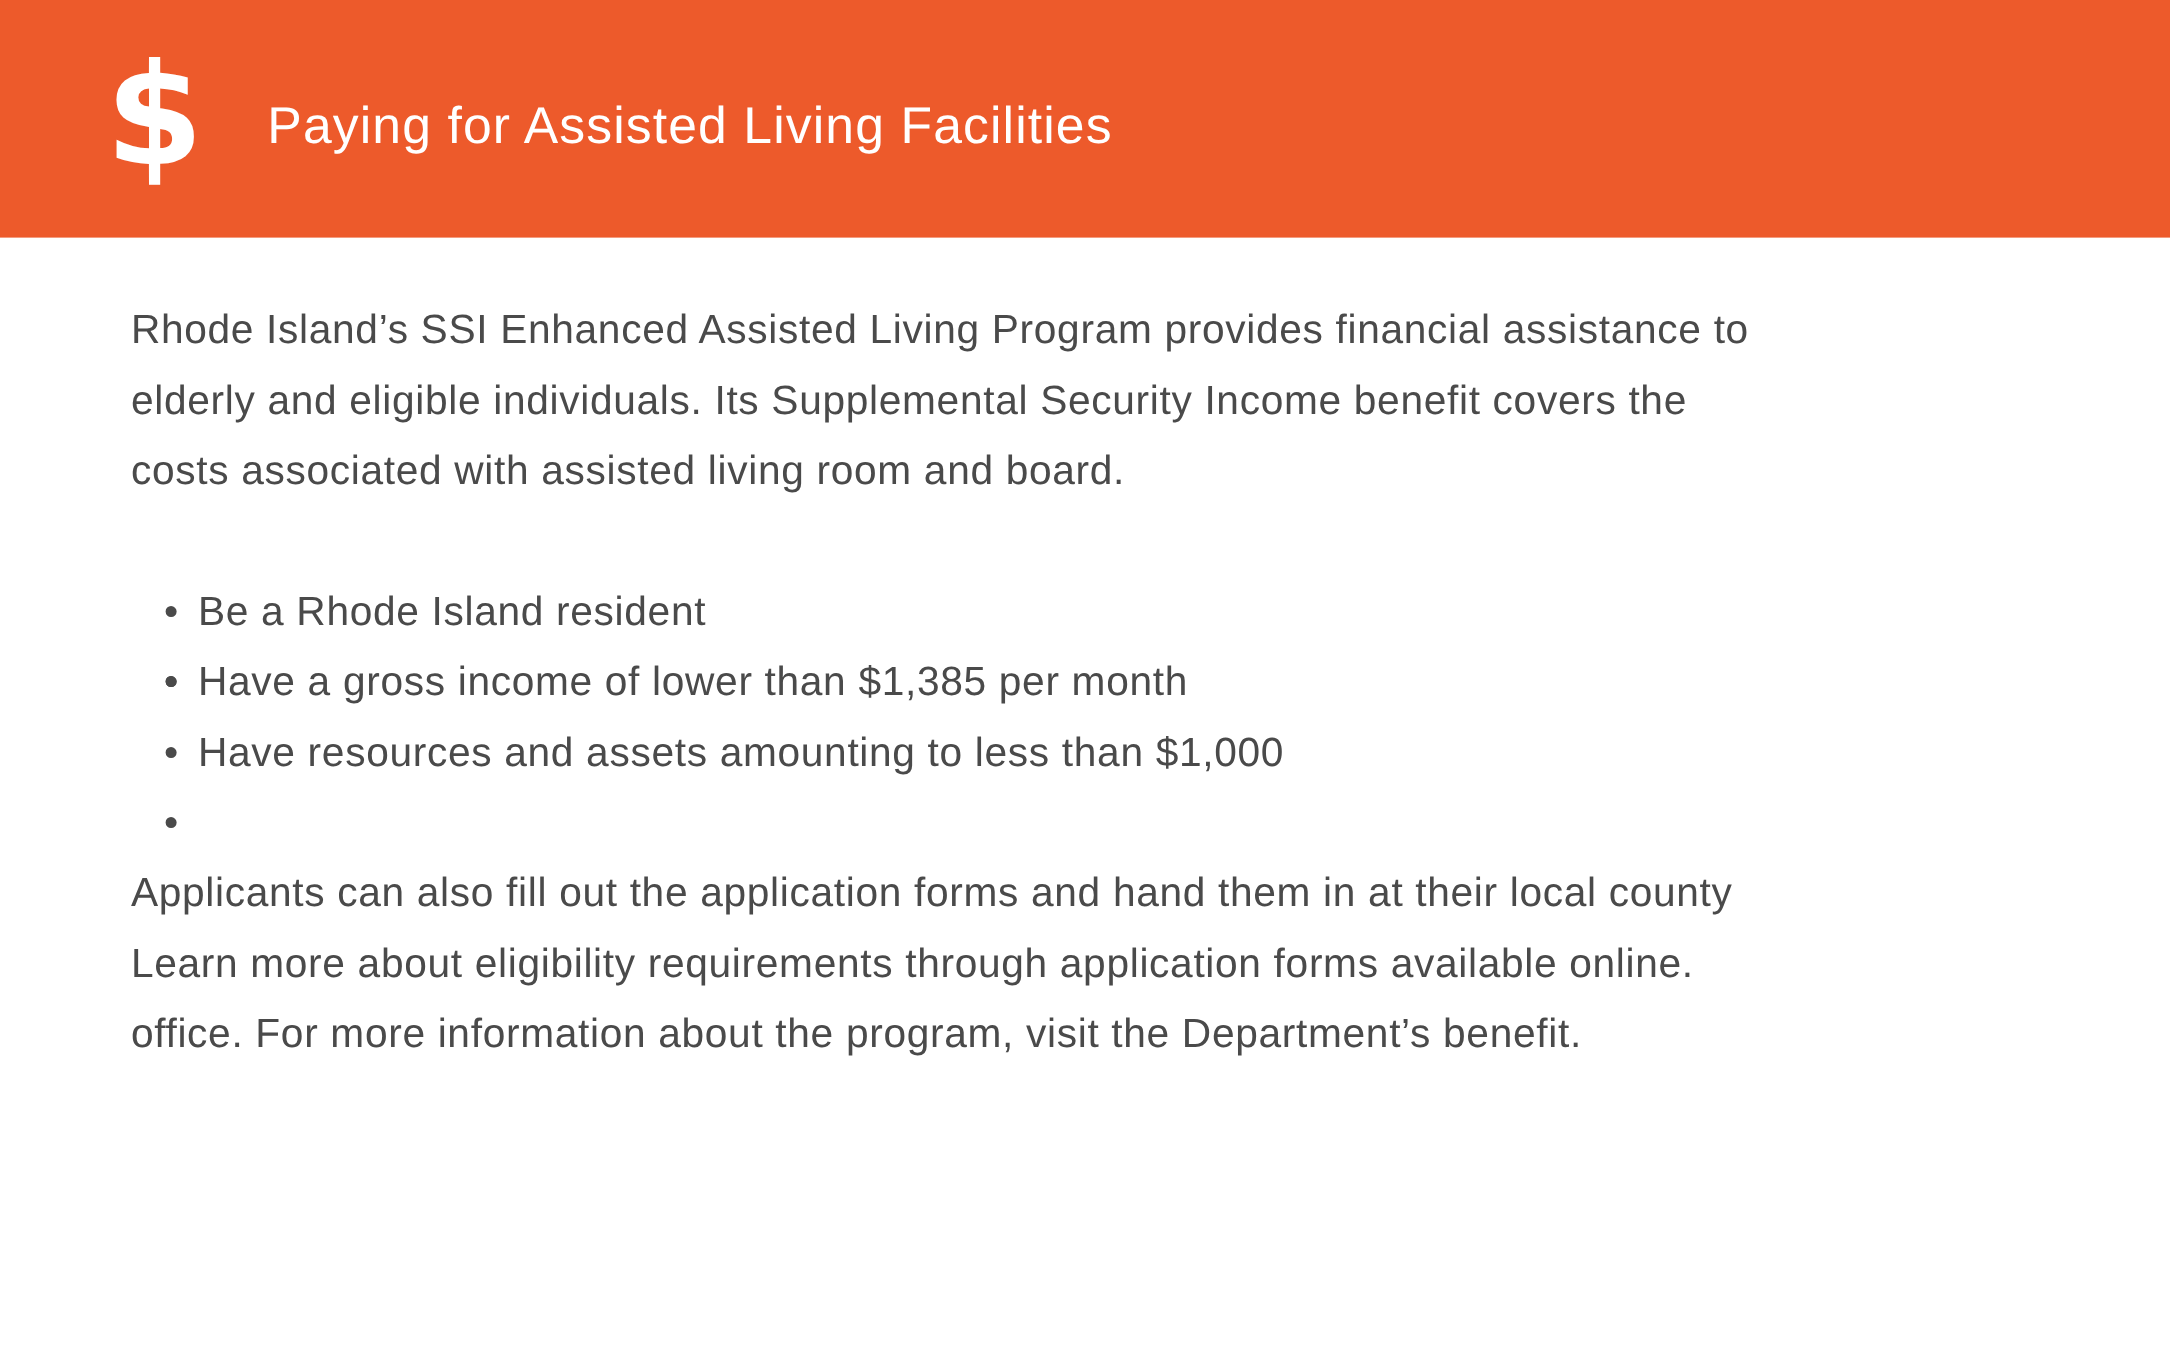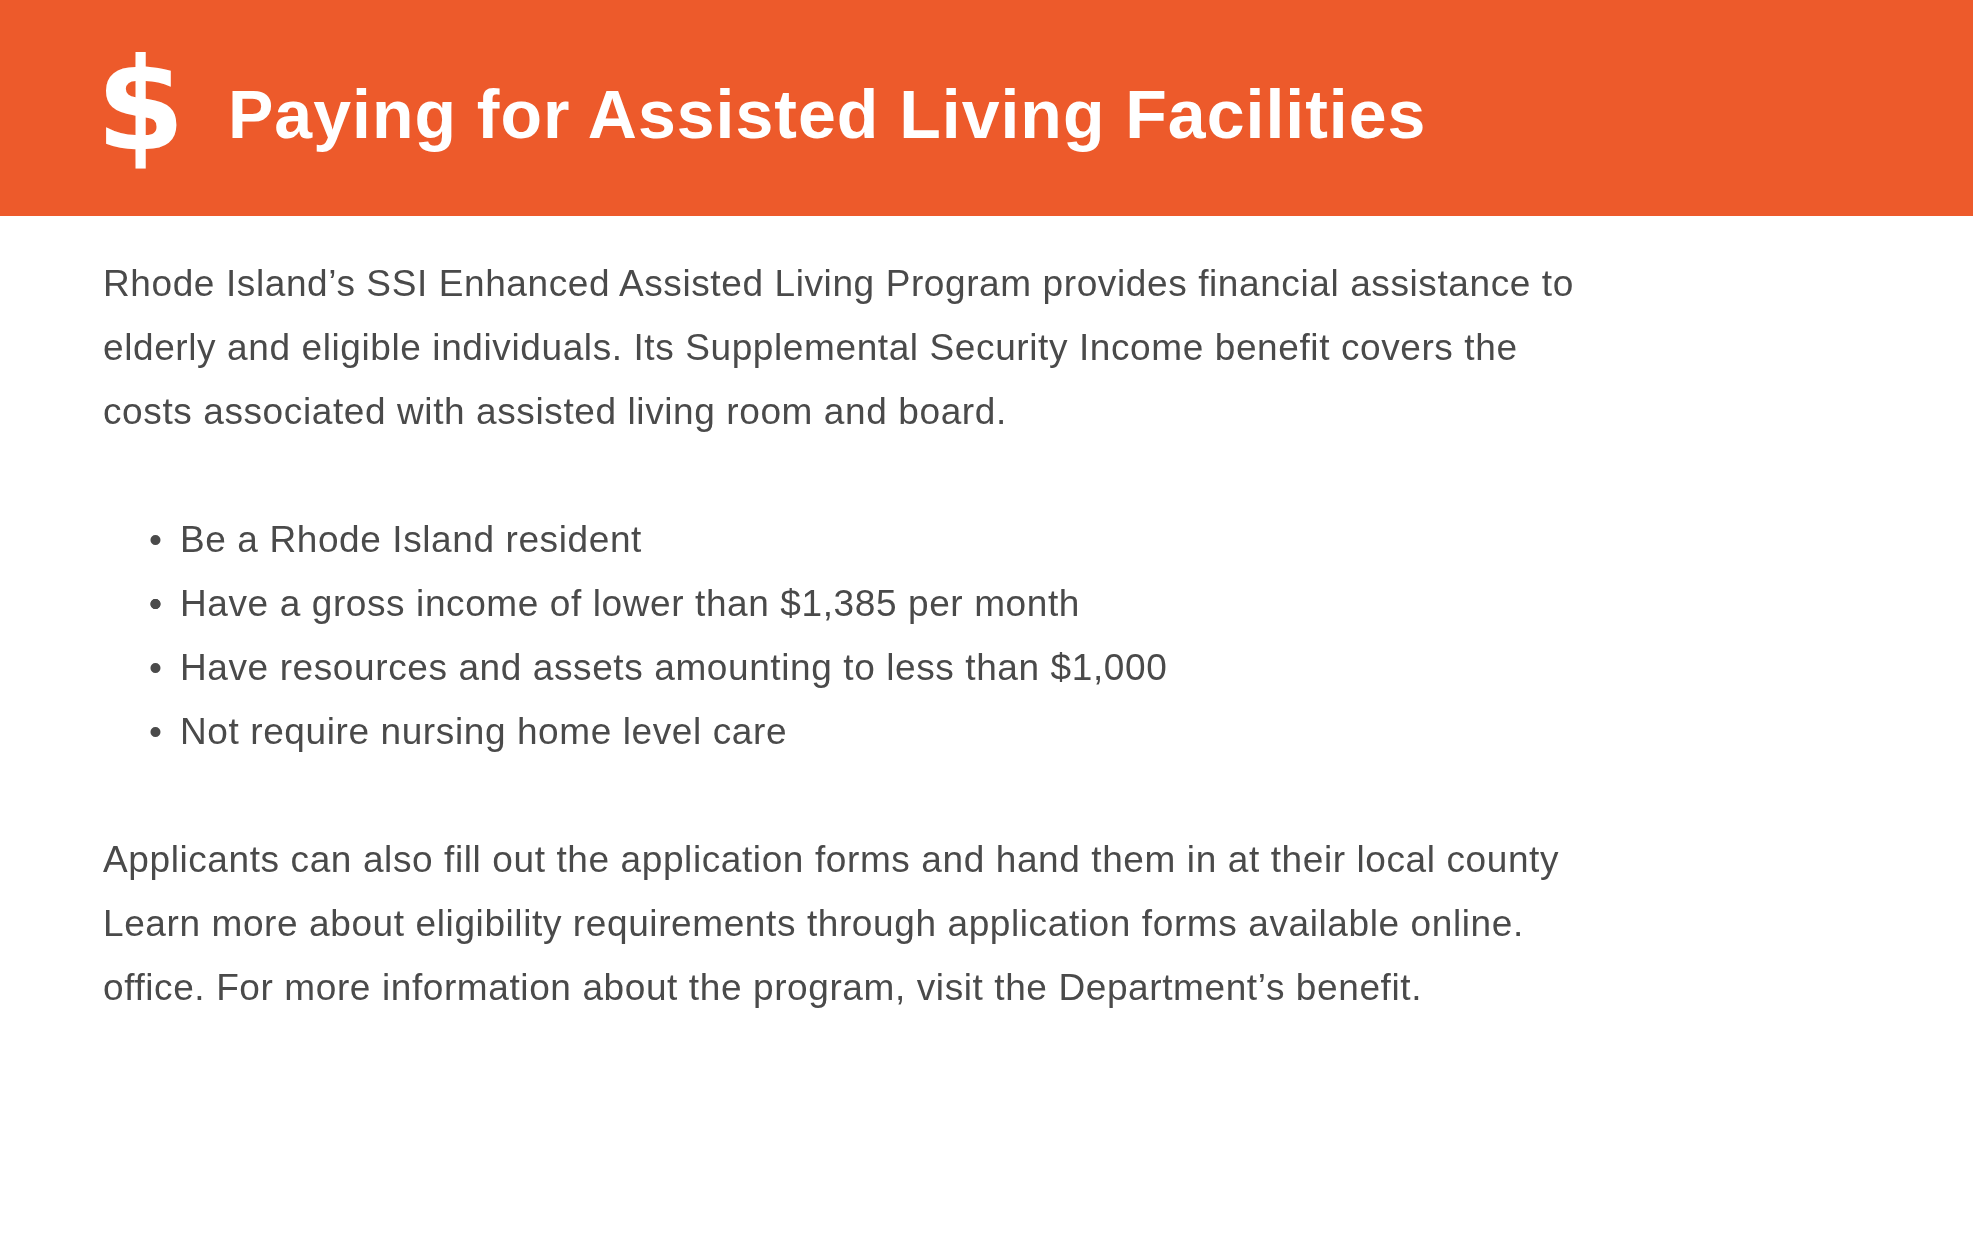--- a/index.html
+++ b/index.html
@@ -10,30 +10,30 @@
   .header {
     position: absolute; left: 0; top: 0; width: 1973px; height: 216px;
     background: #ED5A2B;
   }
   .dollar-icon {
     position: absolute; left: 96px; top: 36px; width: 80px; height: 140px;
     color: #ffffff; font-family: "DejaVu Sans", sans-serif; font-weight: bold;
     font-size: 128px; line-height: 140px; text-align: center;
   }
   .title {
-    position: absolute; left: 228px; top: 74px;
-    color: #ffffff; font-size: 68px; line-height: 80px; font-weight: bold;
+    position: absolute; left: 243px; top: 74px;
+    color: #ffffff; font-size: 47px; line-height: 80px; font-weight: normal;
     letter-spacing: 1px; white-space: nowrap;
   }
   .content {
     position: absolute; left: 103px; top: 252px; width: 1800px;
     color: #4a4a4a; font-size: 37px; line-height: 64px;
     letter-spacing: 0.6px;
   }
-  .para { margin: 0; }
+  .para { margin: 16px; }
   .para-1 { margin-bottom: 64px; }
   .heading { margin: 0; font-weight: bold; }
   .bullets { list-style: none; margin: 0 0 64px 0; padding: 0; }
   .bullet { position: relative; padding-left: 77px; white-space: nowrap; }
   .bullet-dot { position: absolute; left: 46px; top: 0; }
   .line { display: block; white-space: nowrap; }
 </style>
 </head>
 <body>
 
@@ -60,21 +60,20 @@
     <li class="bullet">
       <span class="bullet-dot">•</span>
       <span>Have a gross income of lower than $1,385 per month</span>
     </li>
     <li class="bullet">
       <span class="bullet-dot">•</span>
       <span>Have resources and assets amounting to less than $1,000</span>
     </li>
     <li class="bullet">
       <span class="bullet-dot">•</span>
-      <span>Not require nursing home level care</span>
     </li>
   </ul>
 
   <p class="para">
     <span class="line">Applicants can also fill out the application forms and hand them in at their local county</span>
     <span class="line">Learn more about eligibility requirements through application forms available online.</span>
     <span class="line">office. For more information about the program, visit the Department’s benefit.</span>
   </p>
 </div>
 

